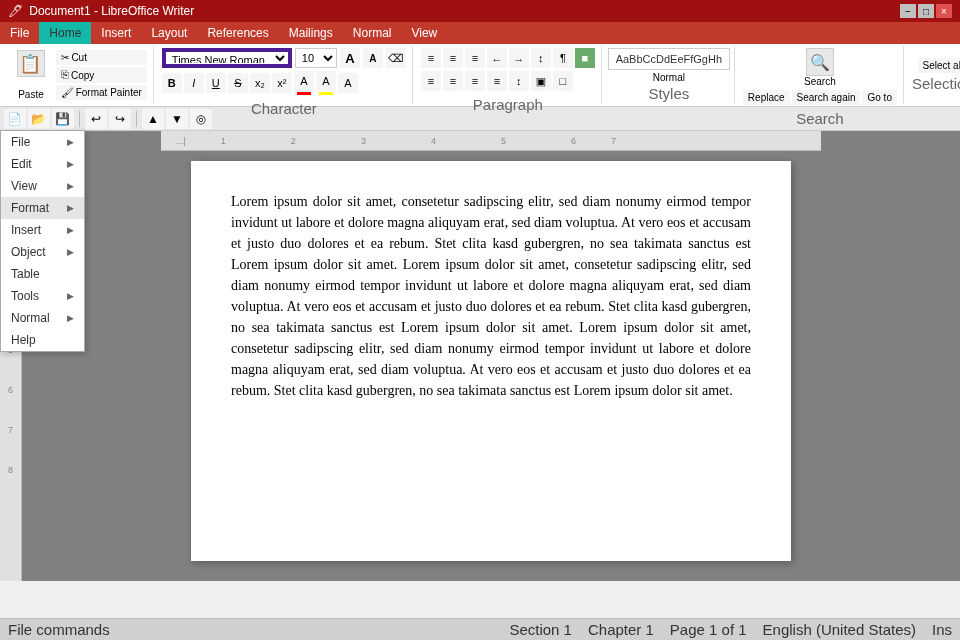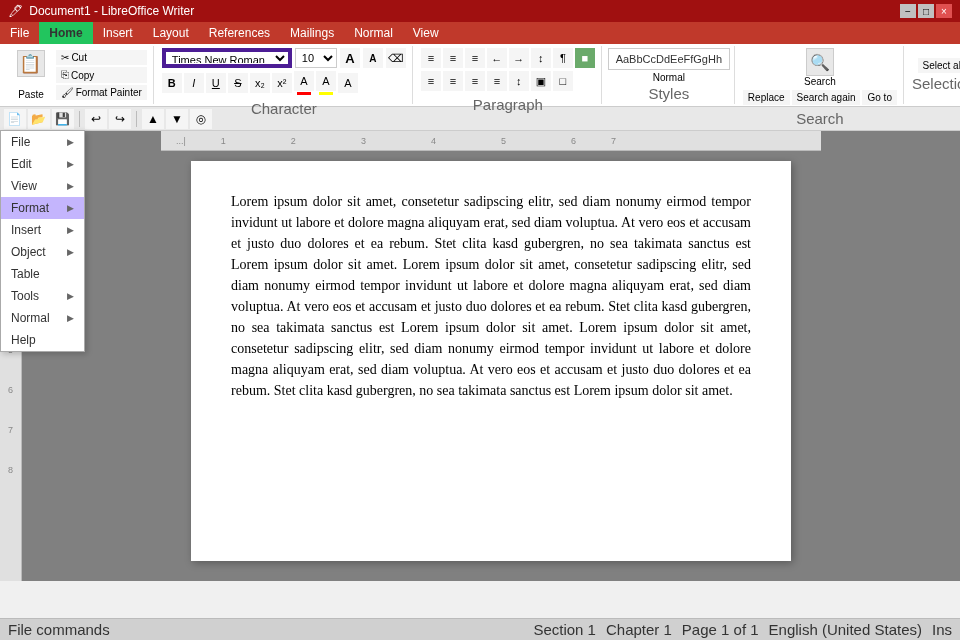--- a/index.html
+++ b/index.html
@@ -32,21 +32,21 @@
     }
     .menu-item {
       padding: 2px 10px;
       color: white;
       font-size: 12px;
       cursor: pointer;
       display: flex;
       align-items: center;
       white-space: nowrap;
     }
-    .menu-item.active { background: #22c55e; color: #333; font-weight: bold; }
+    .menu-item.active { background: #14b8a6; color: #333; }
 
     
     .ribbon {
       background: #fff;
       border-bottom: 1px solid #ccc;
       display: flex;
       flex-direction: column;
     }
 
     
@@ -343,21 +343,21 @@
       background: #d0d0d0;
       border-top: 1px solid #bbb;
       display: flex;
       align-items: center;
       justify-content: space-between;
       padding: 0 8px;
       font-size: 15px;
       color: #333;
     }
     .status-left { display: flex; gap: 20px; }
-    .status-right { display: flex; gap: 10px; align-items: center; }
+    .status-right { display: flex; gap: 16px; align-items: center; }
 
     
     .para-group {
       display: flex;
       flex-direction: column;
       padding: 2px 6px;
       border-right: 1px solid #ddd;
       gap: 3px;
     }
     .para-row { display: flex; align-items: center; gap: 2px; }
@@ -573,21 +573,21 @@
       <span class="arrow">▶</span>
     </div>
     <div class="dropdown-item">
       <span>Edit</span>
       <span class="arrow">▶</span>
     </div>
     <div class="dropdown-item">
       <span>View</span>
       <span class="arrow">▶</span>
     </div>
-    <div class="dropdown-item" style="background:#c4b5fd;">
+    <div class="dropdown-item" style="background:#e5e5e5;">
       <span>Format</span>
       <span class="arrow">▶</span>
     </div>
     <div class="dropdown-item">
       <span>Insert</span>
       <span class="arrow">▶</span>
     </div>
     <div class="dropdown-item">
       <span>Object</span>
       <span class="arrow">▶</span>

